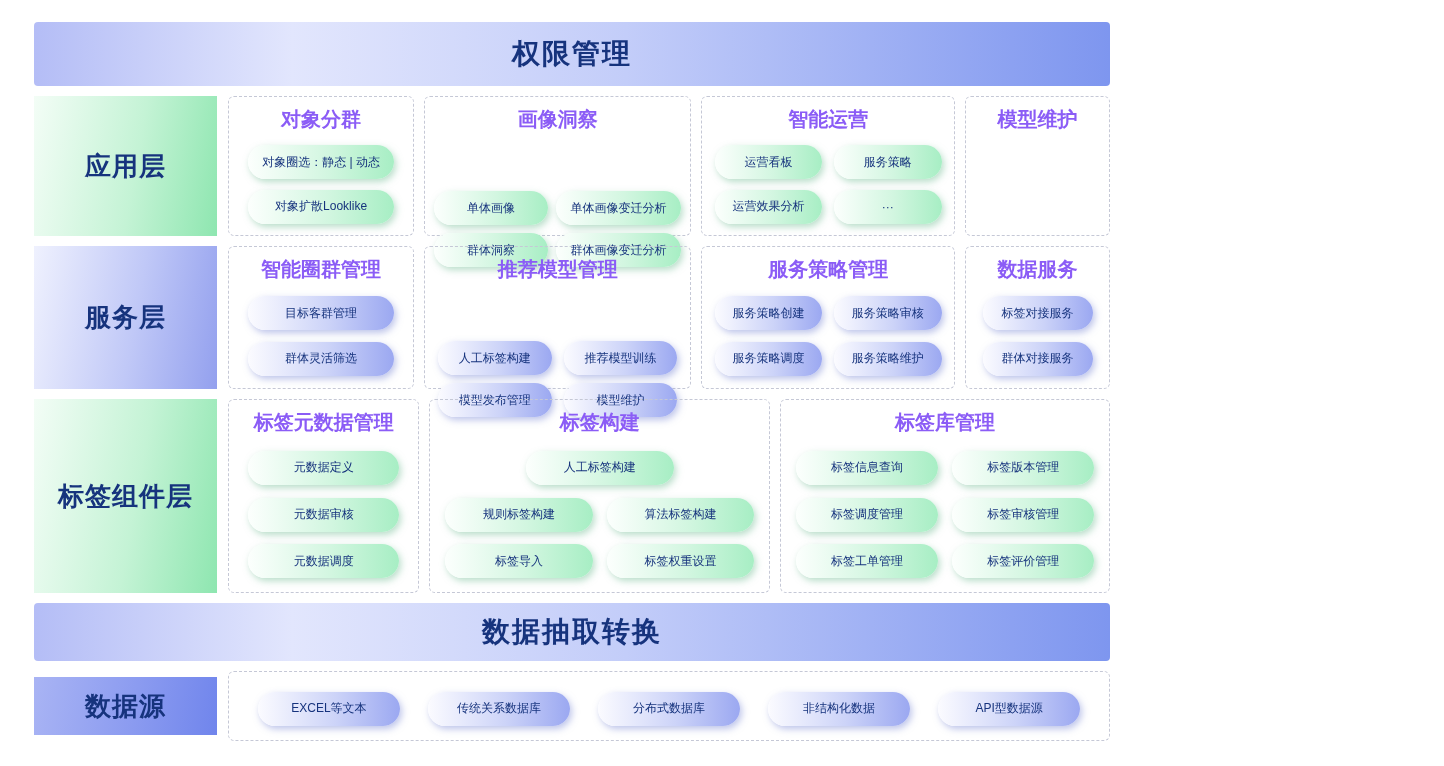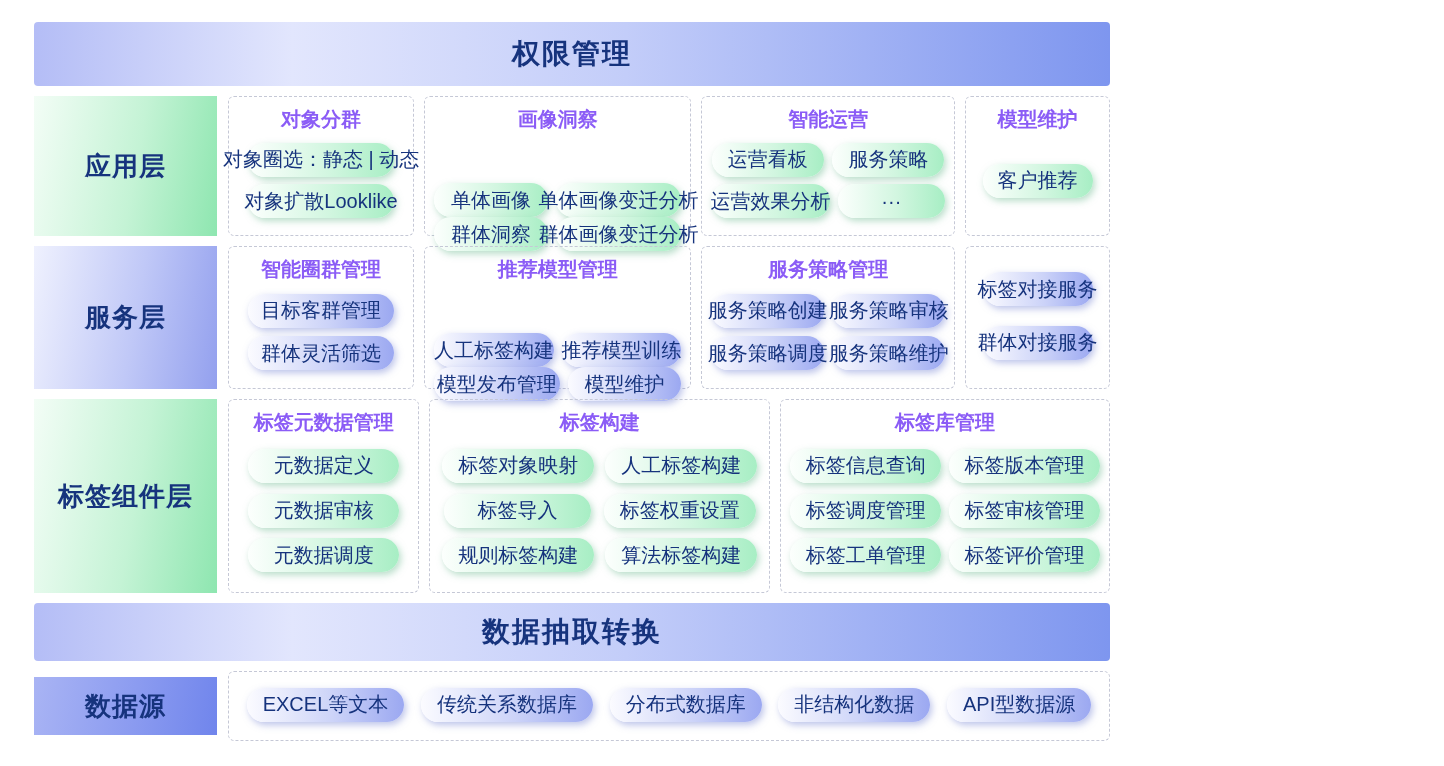--- a/index.html
+++ b/index.html
@@ -27,21 +27,21 @@
 
   .groups{flex:1;display:flex;gap:10px;min-width:0;}
   .group{flex:1 1 0;border:1px dashed #c5c8d6;border-radius:6px;box-sizing:border-box;
     display:flex;flex-direction:column;padding:6px 9px 9px;min-width:0;}
   .group-title{flex:0 0 auto;text-align:center;font-size:20px;font-weight:bold;color:#8b5cf6;padding:3px 0 2px;}
   .pill-rows{flex:1;display:flex;flex-direction:column;justify-content:space-evenly;}
   .pill-row{display:flex;justify-content:space-evenly;align-items:center;gap:8px;}
 
   .pill{box-sizing:border-box;height:34px;border-radius:17px;padding:16px 16px;
     display:flex;align-items:center;justify-content:center;
-    font-size:20px;color:#16337d;white-space:nowrap;}
+    font-size:12px;color:#16337d;white-space:nowrap;margin-top:8px;}
   .pill-green{background:linear-gradient(90deg,#fcfffd 0%,#d2f6e0 55%,#a7eec4 100%);
     box-shadow:2px 3px 7px rgba(116,190,150,0.5);}
   .pill-purple{background:linear-gradient(90deg,#fbfbff 0%,#ccd3f8 55%,#9ba8f1 100%);
     box-shadow:2px 3px 7px rgba(124,138,214,0.5);text-align:right;}
 
   .cols-1 .pill{width:88%;}
   .cols-2 .pill{min-width:46%;}
   .cols-5 .pill{min-width:16.5%;}
 
   .cols4 .group:nth-child(1){flex:250 1 0;}
@@ -93,23 +93,20 @@
               </div>
               <div class="pill-row">
                 <div class="pill pill-green">运营效果分析</div>
                 <div class="pill pill-green">···</div>
               </div>
             </div>
           </div>
           <div class="group cols-1">
             <div class="group-title">模型维护</div>
             <div class="pill-rows">
-              <div class="pill-row">
-                <div class="pill pill-green">客户推荐</div>
-              </div>
             </div>
           </div>
         </div>
       </div><div class="layer-row row-service-layer">
         <div class="layer-label theme-purple">服务层</div>
         <div class="groups cols4">
           <div class="group cols-1">
             <div class="group-title">智能圈群管理</div>
             <div class="pill-rows">
               <div class="pill-row">
@@ -140,20 +137,21 @@
                 <div class="pill pill-purple">服务策略创建</div>
                 <div class="pill pill-purple">服务策略审核</div>
               </div>
               <div class="pill-row">
                 <div class="pill pill-purple">服务策略调度</div>
                 <div class="pill pill-purple">服务策略维护</div>
               </div>
             </div>
           </div>
           <div class="group cols-1">
+            <div class="group-title">数据服务</div>
             <div class="pill-rows">
               <div class="pill-row">
                 <div class="pill pill-purple">标签对接服务</div>
               </div>
               <div class="pill-row">
                 <div class="pill pill-purple">群体对接服务</div>
               </div>
             </div>
           </div>
         </div>
@@ -171,30 +169,29 @@
               </div>
               <div class="pill-row">
                 <div class="pill pill-green">元数据调度</div>
               </div>
             </div>
           </div>
           <div class="group cols-2">
             <div class="group-title">标签构建</div>
             <div class="pill-rows">
               <div class="pill-row">
-                <div class="pill pill-green">标签对象映射</div>
                 <div class="pill pill-green">人工标签构建</div>
+              </div>
+              <div class="pill-row">
+                <div class="pill pill-green">规则标签构建</div>
+                <div class="pill pill-green">算法标签构建</div>
               </div>
               <div class="pill-row">
                 <div class="pill pill-green">标签导入</div>
                 <div class="pill pill-green">标签权重设置</div>
-              </div>
-              <div class="pill-row">
-                <div class="pill pill-green">规则标签构建</div>
-                <div class="pill pill-green">算法标签构建</div>
               </div>
             </div>
           </div>
           <div class="group cols-2">
             <div class="group-title">标签库管理</div>
             <div class="pill-rows">
               <div class="pill-row">
                 <div class="pill pill-green">标签信息查询</div>
                 <div class="pill pill-green">标签版本管理</div>
               </div>

